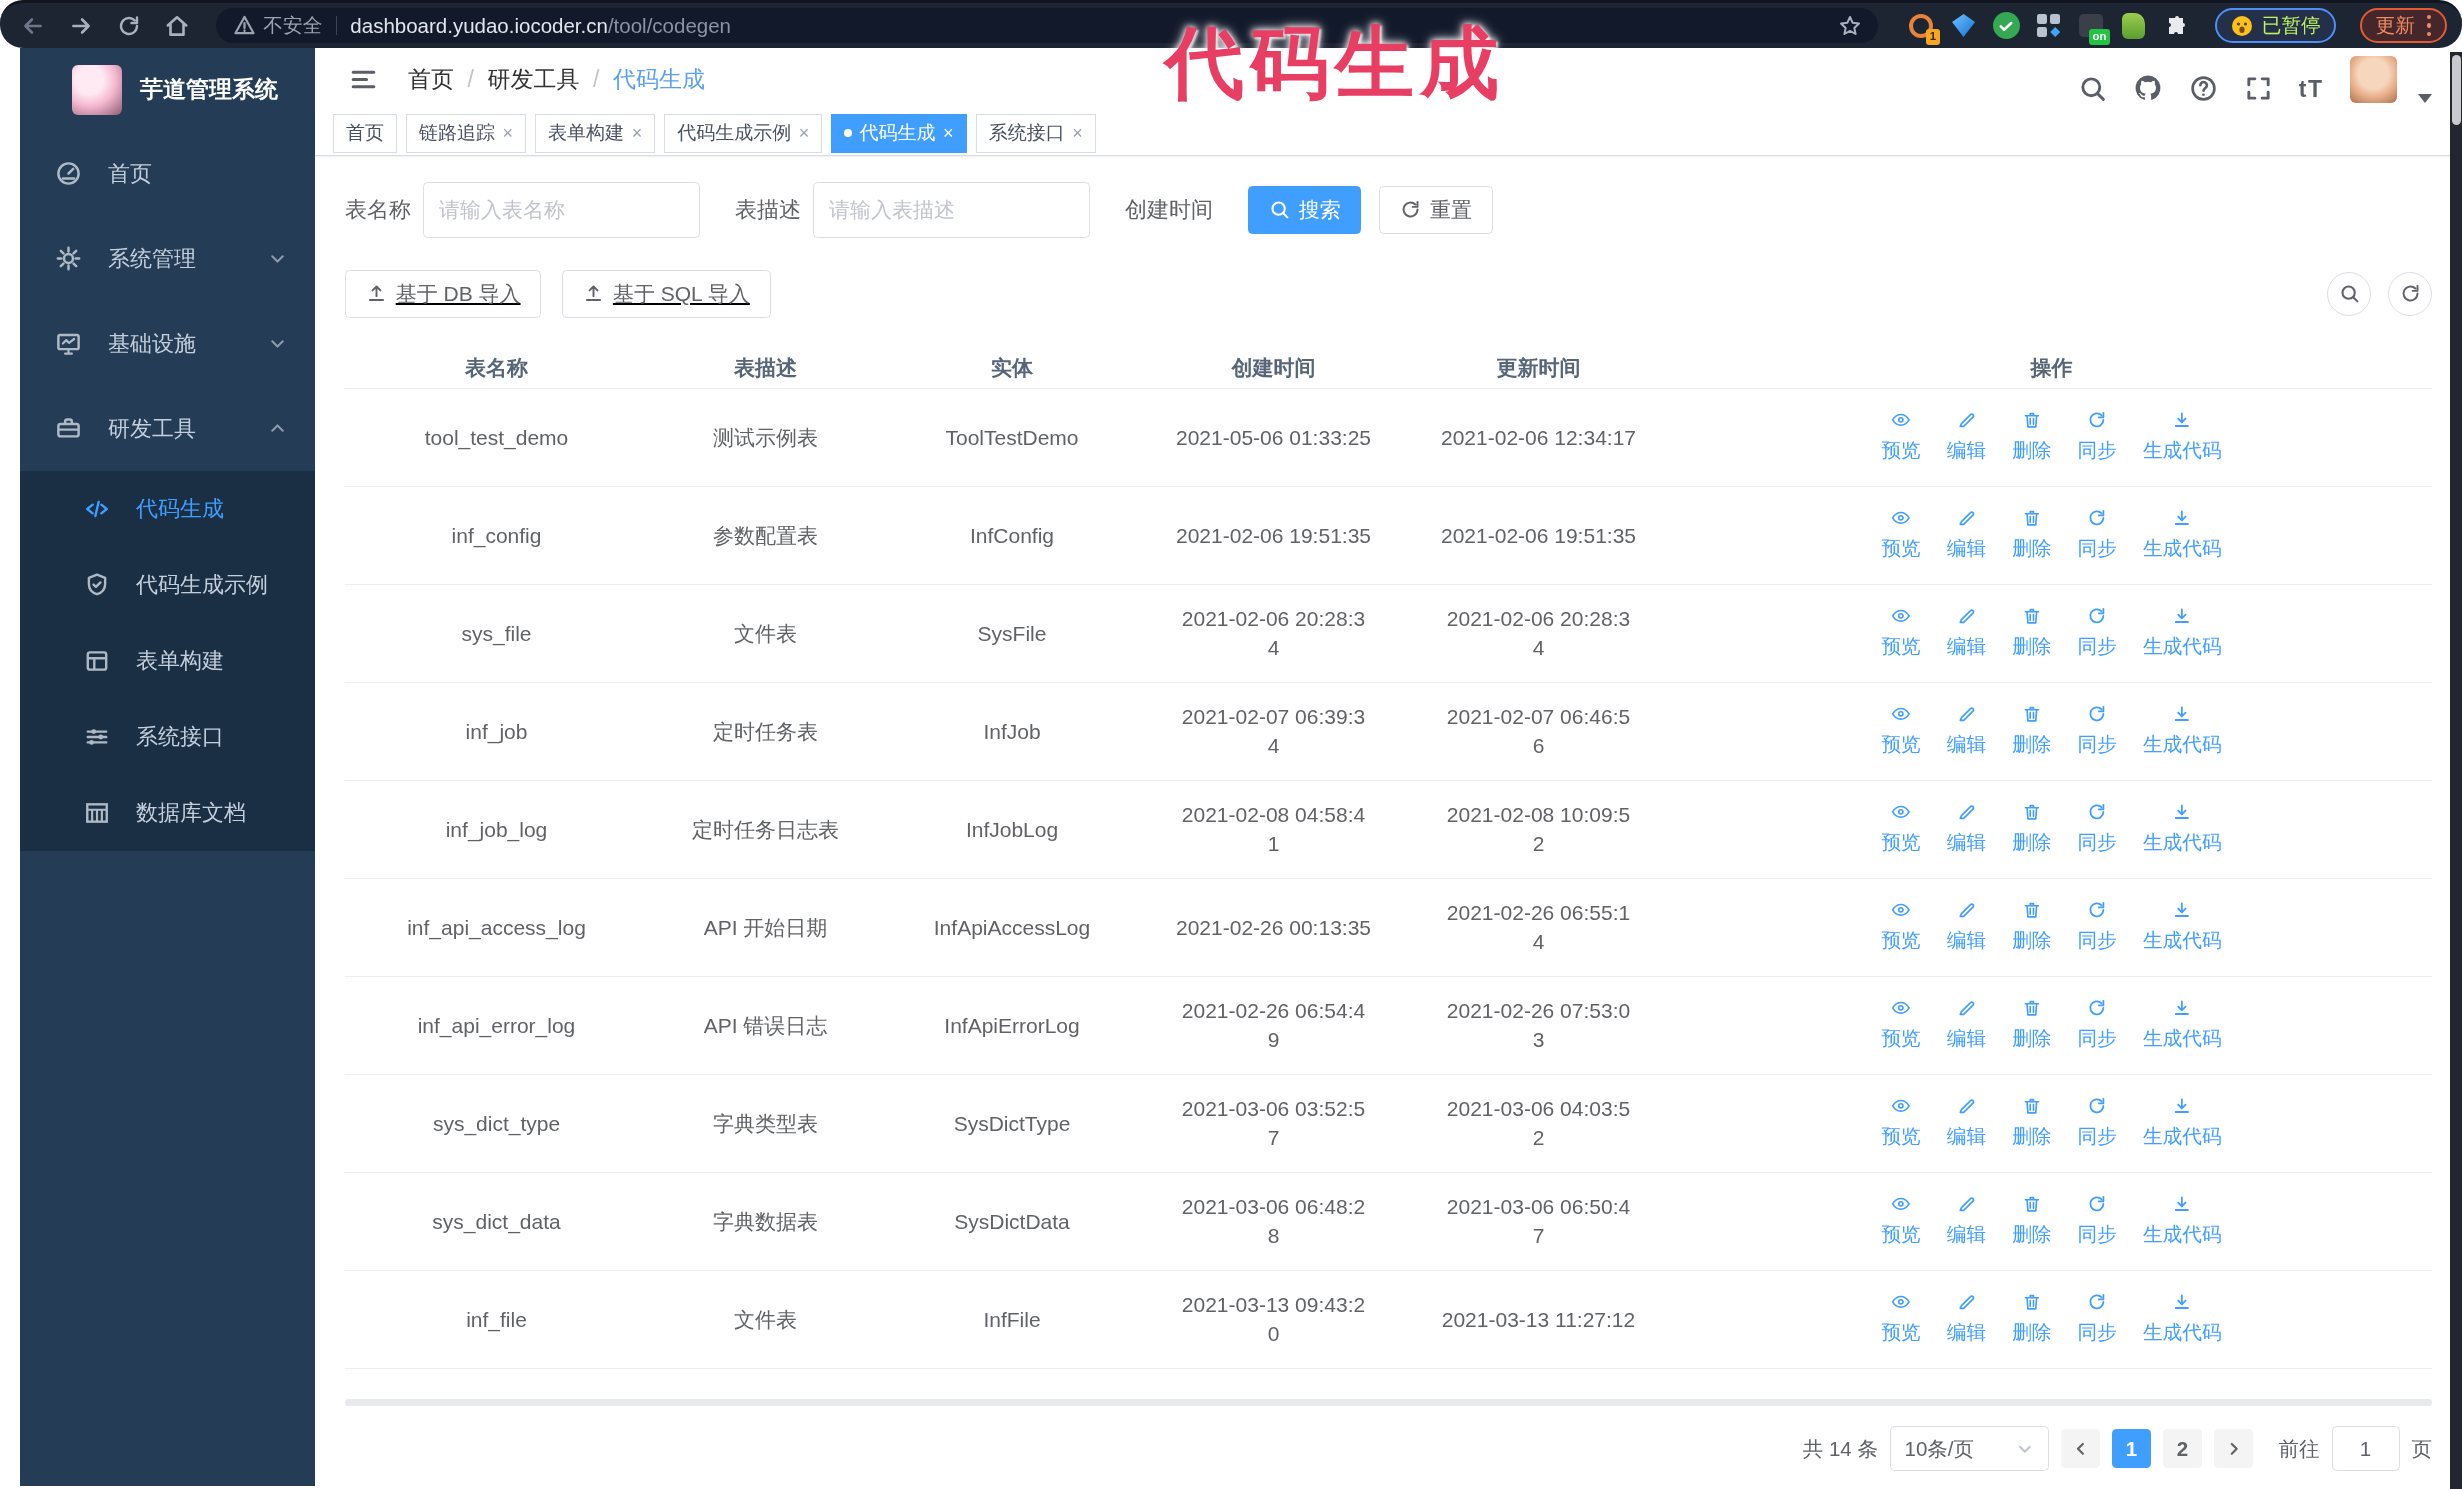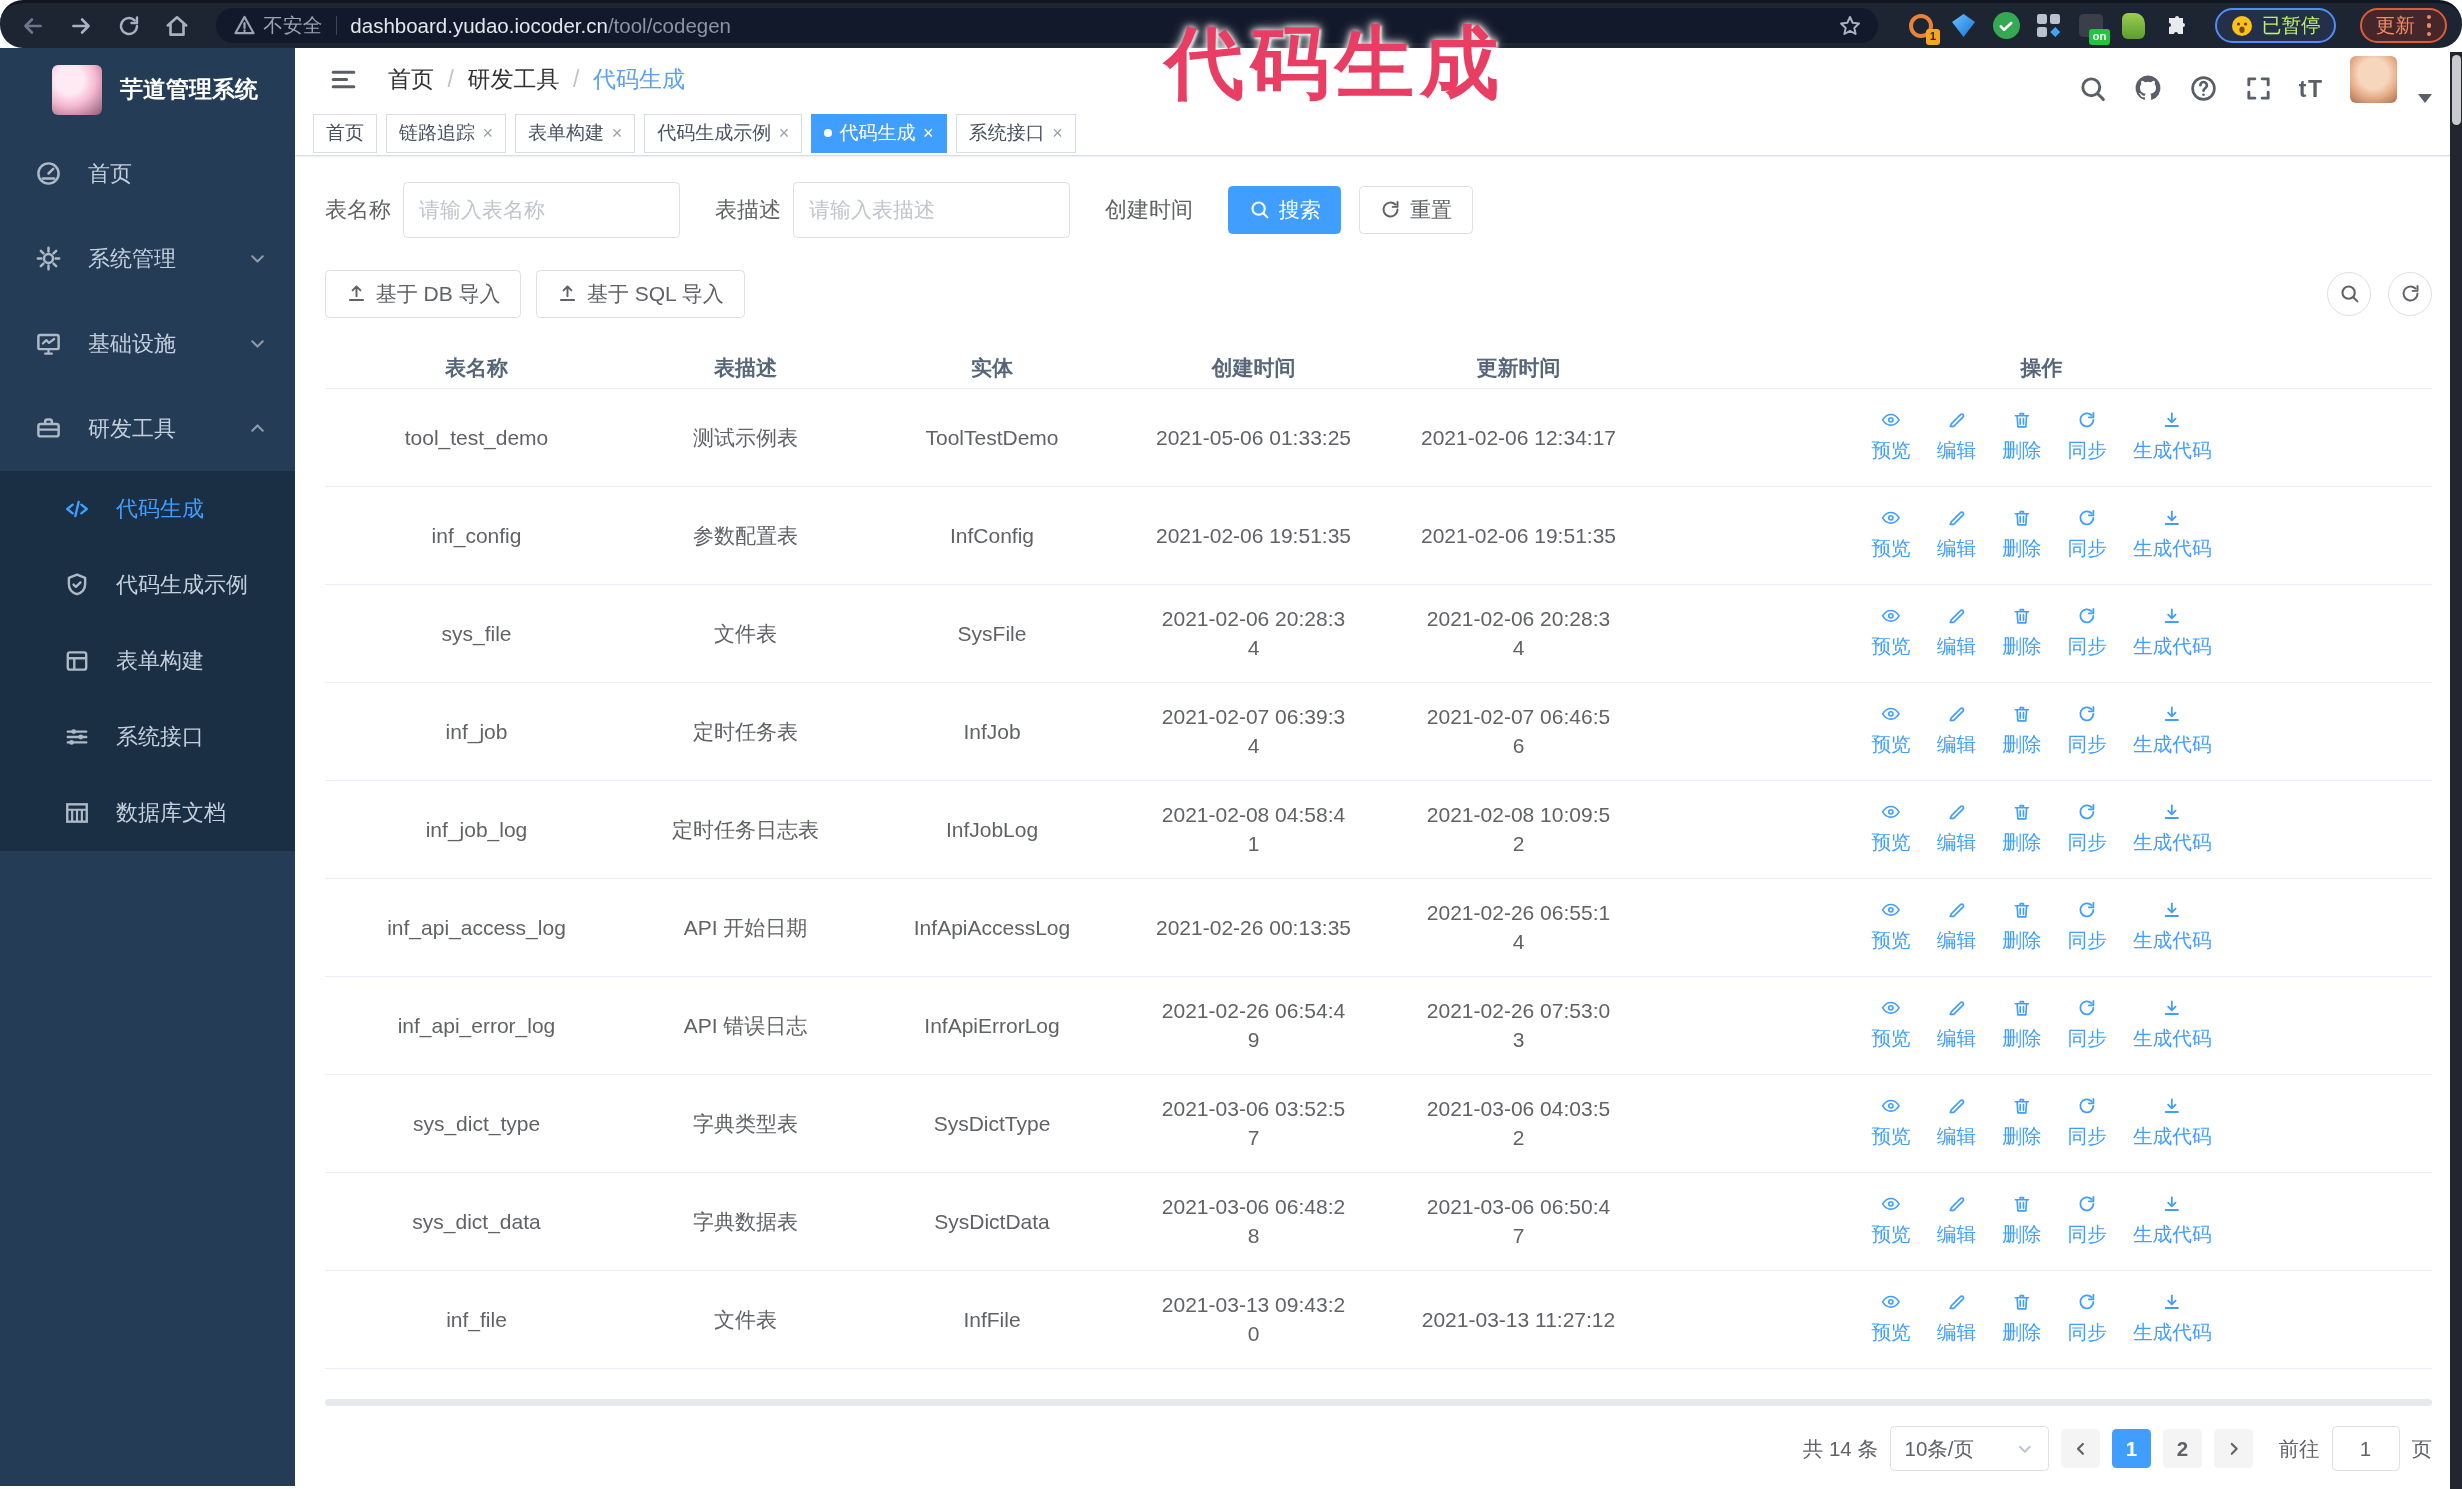--- a/index.html
+++ b/index.html
@@ -38,21 +38,21 @@
   .ext-green { width:23px; height:26px; background:linear-gradient(180deg,#9ccc4f,#5a9e2f); border-radius:6px 10.6px 6px 6px; }
   .ext-puzzle { color:#e8eaed; }
   .chip { height:35px; border-radius:18px; display:flex; align-items:center; gap:7.6px;
     padding:0 13.6px; font-size:19.7px; flex:0 0 auto; }
   .chip-paused { border:2.3px solid #4f8ef7; background:#243049; color:#bef264; margin-left:4.5px; }
   .chip-update { border:2.3px solid #e25b35; background:#45262a; color:#ef8a63; margin-left:10.6px; gap:12px; }
   .kebab { display:flex; flex-direction:column; gap:3.8px; }
   .kebab i { width:4.5px; height:4.5px; border-radius:50%; background:#ef8a63; }
 
   
-  .app { display:flex; height:1438px; }
+  .app { display:flex; height:1438px;padding-left:20px; }
   .sidebar { width:295px; background:#243c55; color:#c3cfdd; flex:0 0 auto; }
   .logo-row { height:83px; display:flex; align-items:center; gap:18px; padding:0 0 0 52px; }
   .logo-img { width:50px; height:50px; border-radius:6px;
     background:radial-gradient(circle at 35% 30%,#ffe9f2 0 30%,#f4b8cf 55%,#8e5a74 100%); }
   .app-title { color:#fff; font-size:23px; font-weight:700; white-space:nowrap; }
   .menu-item { height:85px; display:flex; align-items:center; padding:0 27px 0 35px; gap:26px; font-size:22px; }
   .menu-item .mi-icon { color:#aeb9c6; }
   .menu-arrow { margin-left:auto; color:#8d9bab; }
   .submenu { background:#1b2f44; }
   .submenu .menu-item { height:76px; padding-left:64px; font-size:22px; }
@@ -91,21 +91,21 @@
   .f-input { width:277px; height:56px; border:0.8px solid #dcdfe6; border-radius:4.5px;
     padding:0 15px; font-size:21px; color:#606266; font-family:inherit; }
   .f-input::placeholder { color:#c0c4cc; }
   .f-group { display:flex; align-items:center; margin-right:35px; }
   .date-box { width:356px; height:48px; border:0.8px solid #dcdfe6; border-radius:4.5px;
     display:flex; align-items:center; padding:0 13.6px; color:#c0c4cc; font-size:20.5px; gap:10.6px; }
   .date-sep { margin:0 6px; color:#c0c4cc; }
   .btn { height:48px; display:inline-flex; align-items:center; gap:9px; padding:0 19.7px;
     border-radius:4.5px; font-size:21px; border:0.8px solid #dcdfe6; background:#fff; color:#606266; white-space:nowrap; }
   .btn-primary { background:#409eff; border-color:#409eff; color:#fff; }
-  .toolbar-row { display:flex; align-items:center; margin-top:32px; gap:15px; }
+  .toolbar-row { display:flex; align-items:center; margin-top:32px; gap:21px;text-decoration:underline; }
   .toolbar-right { margin-left:auto; display:flex; gap:16.7px; }
   .circle-btn { width:44px; height:44px; border-radius:50%; border:0.8px solid #dcdfe6;
     display:flex; align-items:center; justify-content:center; color:#606266; background:#fff; }
 
   
   .table { margin-top:29px; font-size:21px; color:#606266; }
   .tr { display:flex; align-items:center; border-bottom:0.8px solid #ebeef5; min-height:98px; }
   .tr.thead { min-height:42px; font-weight:700; color:#566577; border-bottom:0.8px solid #ebeef5; }
   .td { display:flex; align-items:center; justify-content:center; text-align:center;
     padding:6px 7.6px; line-height:29px; }

